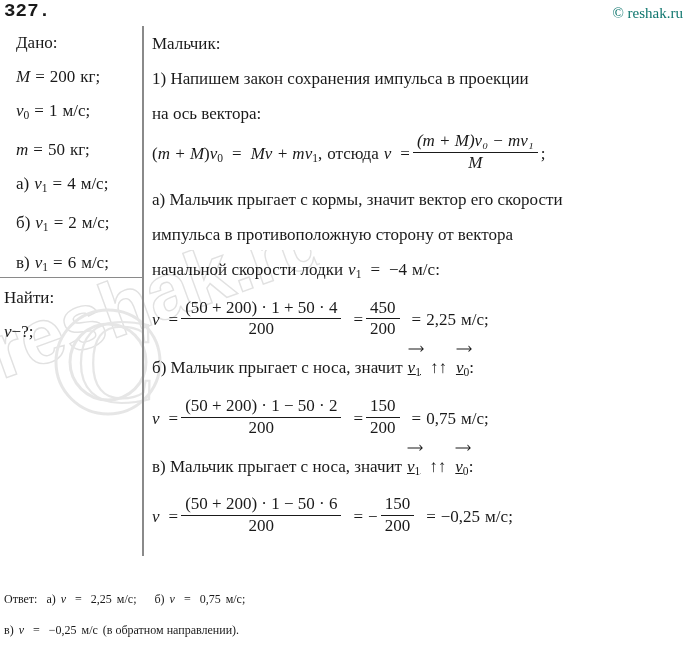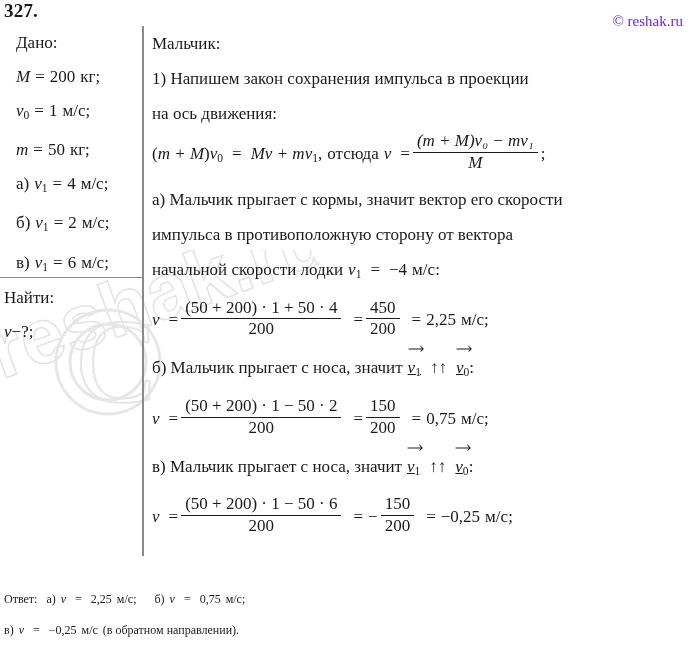--- a/index.html
+++ b/index.html
@@ -46,32 +46,32 @@
     fill: none;
     stroke: #d2d2d2;
     stroke-width: 2.2;
   }
 
   
   .problem-number {
     position: absolute;
     left: 4px;
     top: 0px;
-    font-family: Liberation Serif, serif;
+    font-family: Liberation Mono, monospace;
     font-weight: 700;
     font-size: 19px;
     letter-spacing: .2px;
   }
   .site-credit {
     position: absolute;
     right: 6px;
-    top: 13px;
+    top: 5px;
     font-family: "Liberation Serif", serif;
     font-size: 15px;
-    color: #6d28d9;
+    color: #0f766e;
   }
 
   
   .v-divider {
     position: absolute;
     left: 142px;
     top: 26px;
     width: 2px;
     height: 530px;
     background: #8a8a8a;
@@ -247,21 +247,21 @@
   <div class="row">
     <span class="mi">v</span><span class="mo">−?;</span>
   </div>
 </div>
 
 <div class="solution-col">
 
   <div class="sol-line">Мальчик:</div>
 
   <div class="sol-line">1) Напишем закон сохранения импульса в проекции</div>
-  <div class="sol-line">на ось движения:</div>
+  <div class="sol-line">на ось вектора:</div>
 
   <div class="sol-line" style="line-height:46px">
     <span class="mo">(</span><span class="mi">m + M</span><span class="mo">)</span><span class="mi">v</span><span class="sub-n">0</span><span class="sp-wide"></span><span class="mo">=</span><span class="sp-wide"></span><span class="mi">Mv + mv</span><span class="sub-n">1</span><span class="mo">,</span><span class="sp"></span><span class="unit">отсюда</span><span class="sp"></span><span class="mi">v</span><span class="sp-wide"></span><span class="mo">=</span><span class="frac"><span class="num mi">(m + M)v₀ − mv₁</span><span class="den mi">M</span></span><span class="mo">;</span>
   </div>
 
   <div class="sol-line">а) Мальчик прыгает с кормы, значит вектор его скорости</div>
   <div class="sol-line">импульса в противоположную сторону от вектора</div>
   <div class="sol-line">
     <span class="unit">начальной скорости лодки</span><span class="sp"></span><span class="mi">v</span><span class="sub-n">1</span><span class="sp-wide"></span><span class="mo">=</span><span class="sp-wide"></span><span class="mn">−4</span><span class="sp"></span><span class="unit">м/с</span><span class="mo">:</span>
   </div>

